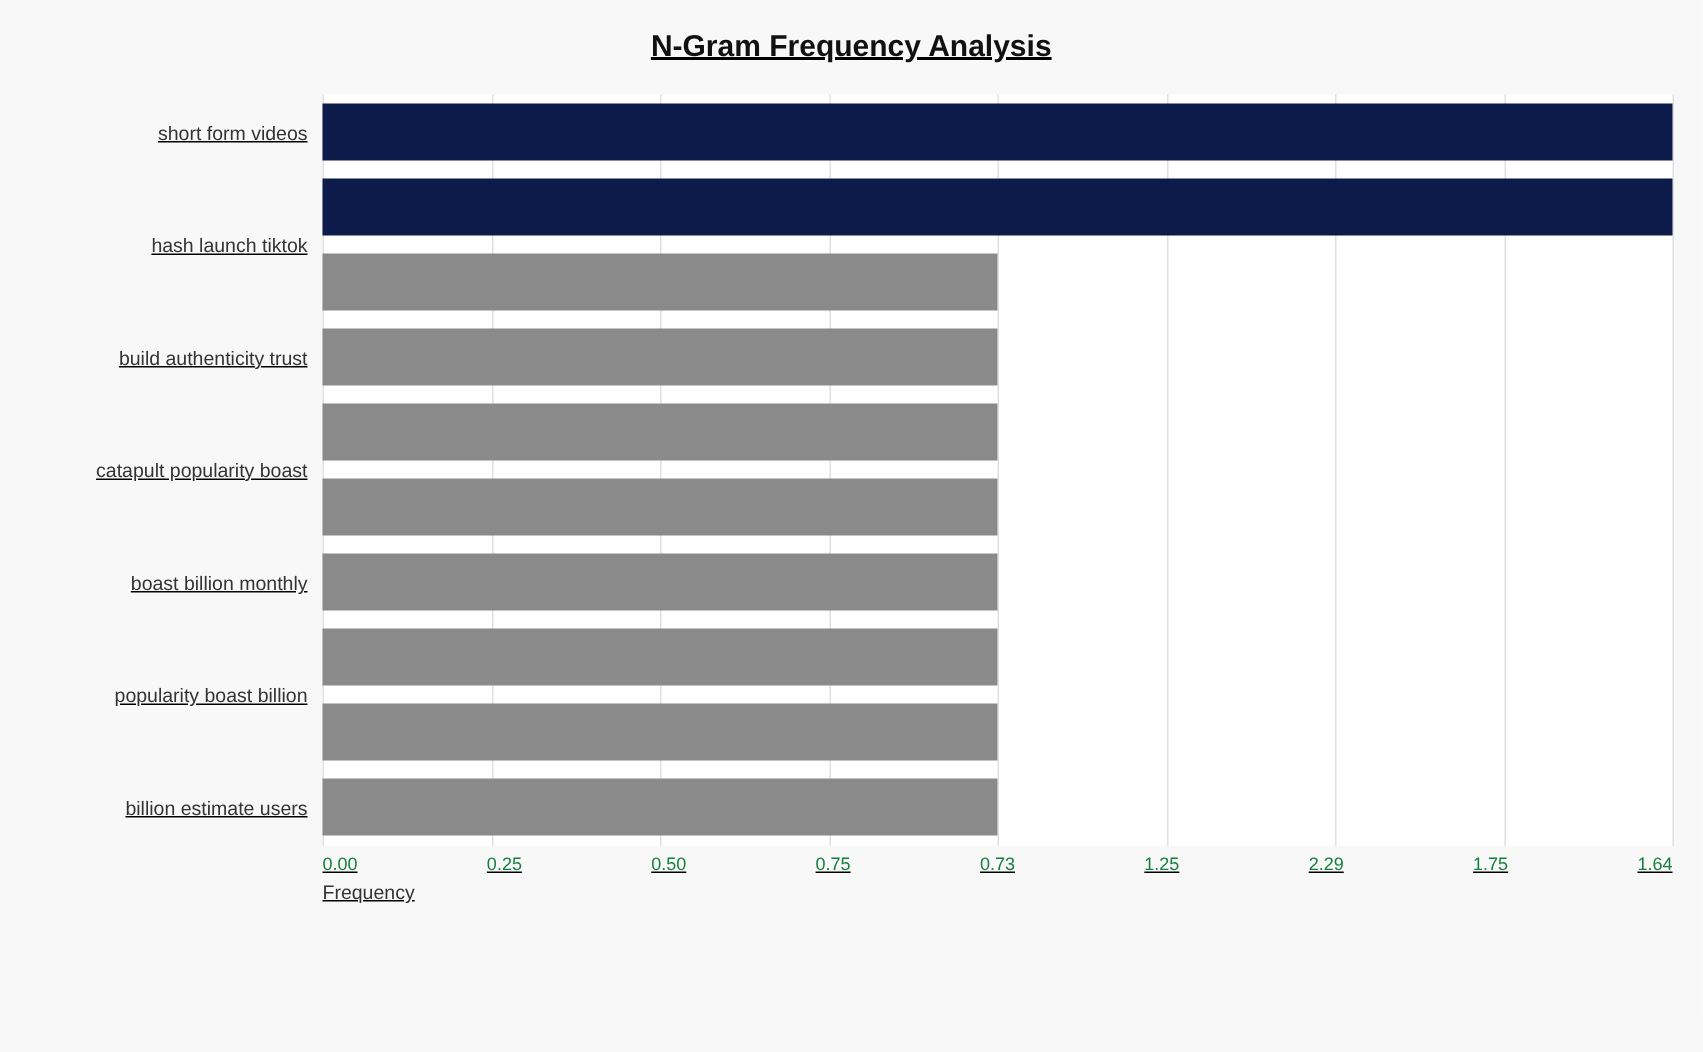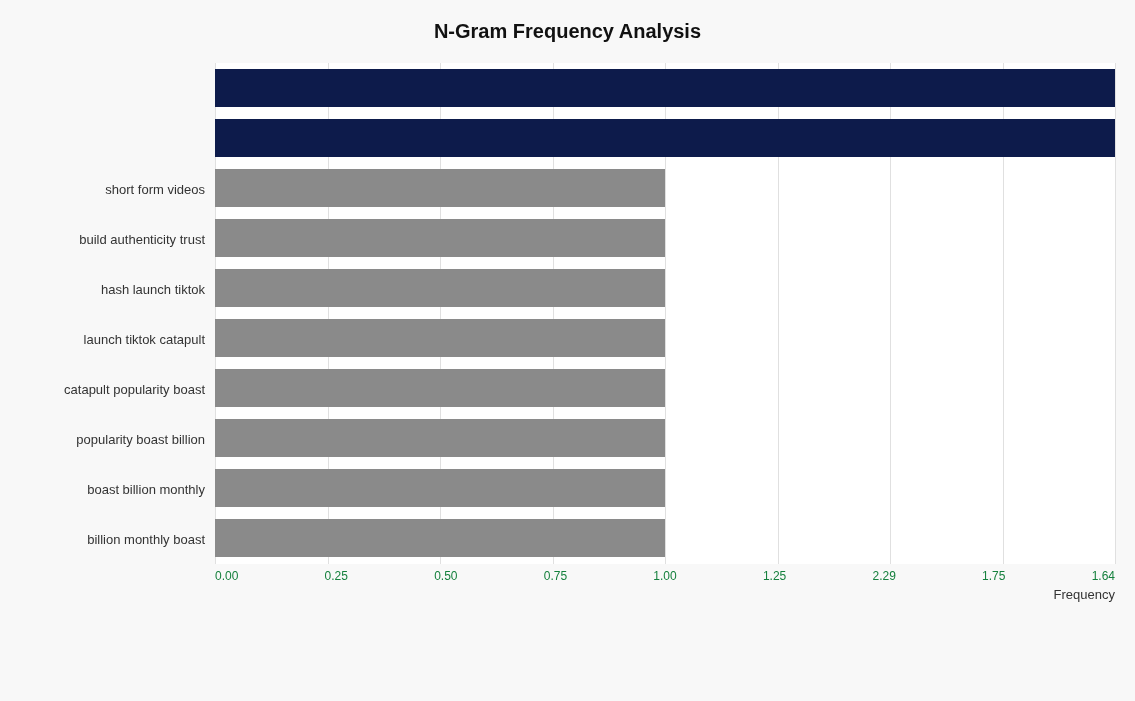--- a/index.html
+++ b/index.html
@@ -9,38 +9,39 @@
       width: 1135px;
       height: 701px;
       overflow: hidden;
     }
     .chart-container {
       width: 1135px;
       height: 701px;
       background: #f8f8f8;
       padding: 20px 20px 60px 20px;
       position: relative;
+      text-decoration: underline;
     }
     .chart-title {
       text-align: center;
       font-size: 20px;
       font-weight: bold;
       color: #111;
       margin-bottom: 20px;
     }
     .chart-area {
       display: flex;
       flex-direction: row;
       width: 100%;
       height: calc(100% - 70px);
     }
     .y-labels {
       display: flex;
       flex-direction: column;
-      justify-content: flex-end;
+      justify-content: space-between;
       padding-right: 10px;
       width: 195px;
       flex-shrink: 0;
     }
     .y-label {
       font-size: 13px;
       color: #333;
       text-align: right;
       height: 50px;
       display: flex;
@@ -90,48 +91,47 @@
       justify-content: space-between;
       padding-top: 5px;
       width: 100%;
     }
     .x-tick {
       font-size: 12px;
       color: #15803d;
       text-align: center;
     }
     .x-axis-label {
-      text-align: right;
+      text-align: left;
       font-size: 13px;
       color: #333;
       margin-top: 4px;
     }
     .x-bottom {
       width: 100%;
       padding-left: 195px;
     }
   </style>
 </head>
 <body>
 
 <div class="chart-container">
   <div class="chart-title">N-Gram Frequency Analysis</div>
 
   <div style="display: flex; flex-direction: column; height: calc(100% - 50px);">
     <div class="chart-area">
 
       <div class="y-labels" id="y-labels">
           <div class="y-label">short form videos</div>
+          <div class="y-label">hash launch tiktok</div>
           <div class="y-label">build authenticity trust</div>
-          <div class="y-label">hash launch tiktok</div>
-          <div class="y-label">launch tiktok catapult</div>
           <div class="y-label">catapult popularity boast</div>
+          <div class="y-label">boast billion monthly</div>
           <div class="y-label">popularity boast billion</div>
-          <div class="y-label">boast billion monthly</div>
-          <div class="y-label">billion monthly boast</div>
+          <div class="y-label">billion estimate users</div>
         </div>
 
       <div class="plot-area">
         <div class="bars-section" id="bars-section" style="position: relative;">
             <div class="grid-line" style="left: 0%;"></div>
             <div class="grid-line" style="left: 12.5%;"></div>
             <div class="grid-line" style="left: 25%;"></div>
             <div class="grid-line" style="left: 37.5%;"></div>
             <div class="grid-line" style="left: 50%;"></div>
             <div class="grid-line" style="left: 62.5%;"></div>
@@ -171,21 +171,21 @@
           </div>
       </div>
     </div>
 
     <div class="x-bottom">
       <div class="x-axis" id="x-axis">
           <span class="x-tick">0.00</span>
           <span class="x-tick">0.25</span>
           <span class="x-tick">0.50</span>
           <span class="x-tick">0.75</span>
-          <span class="x-tick">1.00</span>
+          <span class="x-tick">0.73</span>
           <span class="x-tick">1.25</span>
           <span class="x-tick">2.29</span>
           <span class="x-tick">1.75</span>
           <span class="x-tick">1.64</span>
         </div>
       <div class="x-axis-label">Frequency</div>
     </div>
   </div>
 </div>
 

